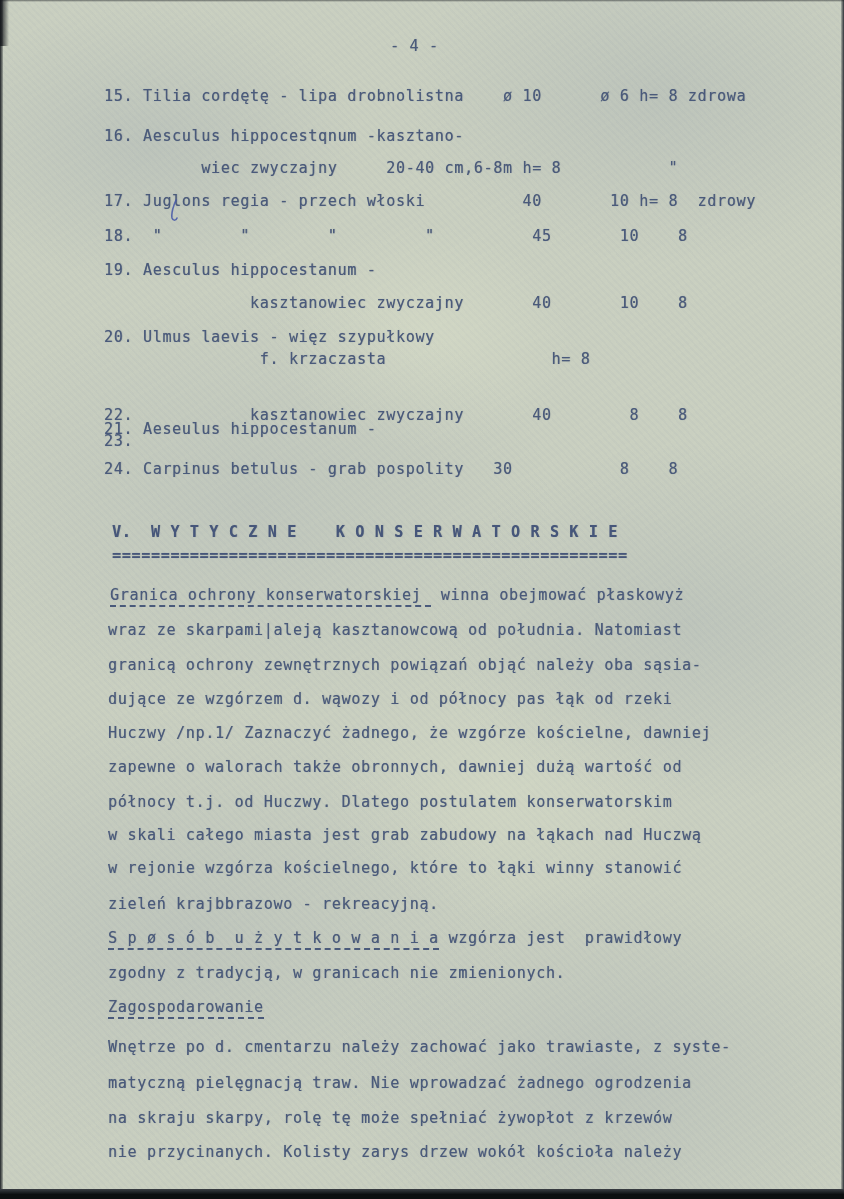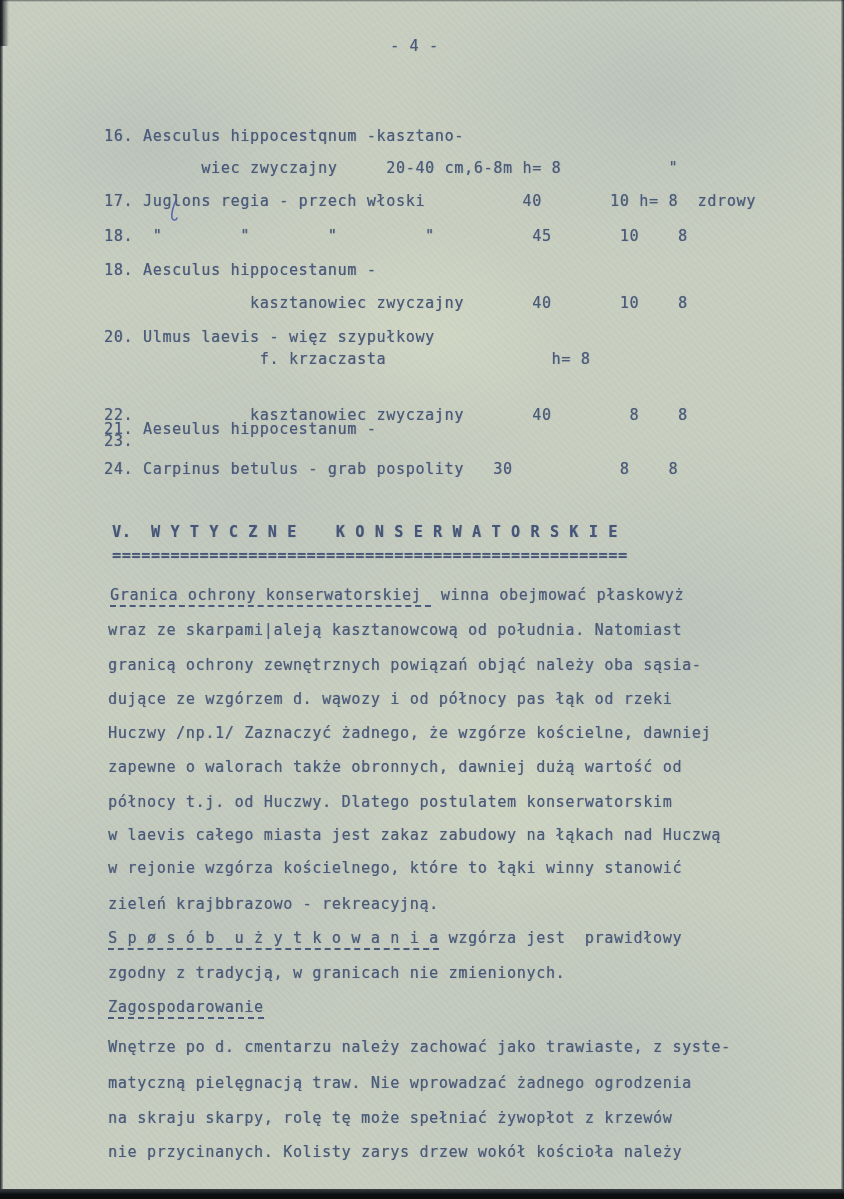--- a/index.html
+++ b/index.html
@@ -49,25 +49,26 @@
 <div class="page">
 
   <div class="edge-left"></div>
   <div class="edge-right"></div>
   <div class="edge-top"></div>
   <div class="corner-tl"></div>
   <div class="band-bottom"></div>
 
   <div class="tw" style="left:390px;top:36px;">- 4 -</div>
 
+  <div class="tw" style="left:104px;top:86px;">15. Tilia cordętę - lipa drobnolistna    ø 10      ø 6 h= 8 zdrowa</div>
   <div class="tw" style="left:104px;top:126px;">16. Aesculus hippocestqnum -kasztano-</div>
   <div class="tw" style="left:104px;top:158px;">          wiec zwyczajny     20-40 cm,6-8m h= 8           "</div>
   <div class="tw" style="left:104px;top:191px;">17. Juglons regia - przech włoski          40       10 h= 8  zdrowy</div>
   <div class="tw" style="left:104px;top:226px;">18.  "        "        "         "          45       10    8</div>
-  <div class="tw" style="left:104px;top:260px;">18. Aesculus hippocestanum -</div>
+  <div class="tw" style="left:104px;top:260px;">19. Aesculus hippocestanum -</div>
   <div class="tw" style="left:104px;top:293px;">               kasztanowiec zwyczajny       40       10    8</div>
   <div class="tw" style="left:104px;top:327px;">20. Ulmus laevis - więz szypułkowy</div>
   <div class="tw" style="left:104px;top:349px;">                f. krzaczasta                 h= 8</div>
   <div class="tw" style="left:104px;top:379px;margin-top:40px;">21. Aeseulus hippocestanum -</div>
   <div class="tw" style="left:104px;top:405px;">22.            kasztanowiec zwyczajny       40        8    8</div>
   <div class="tw" style="left:104px;top:431px;">23.</div>
   <div class="tw" style="left:104px;top:459px;">24. Carpinus betulus - grab pospolity   30           8    8</div>
 
   <svg class="ink-mark" viewBox="0 0 14 24">
     <path d="M8,1 C5,8 3,14 4,19 C5,22 8,22 9,19" fill="none" stroke="#4456a8" stroke-width="1.6" stroke-linecap="round" opacity="0.85"></path>
@@ -77,21 +78,21 @@
   <div class="tw tw-bold" style="left:112px;top:545px;">=====================================================</div>
 
   <div class="tw" style="left:110px;top:585px;"><span class="u-dash">Granica ochrony konserwatorskiej </span><span> winna obejmować płaskowyż</span></div>
 
   <div class="tw" style="left:108px;top:620px;">wraz ze skarpami|aleją kasztanowcową od południa. Natomiast</div>
   <div class="tw" style="left:108px;top:655px;">granicą ochrony zewnętrznych powiązań objąć należy oba sąsia-</div>
   <div class="tw" style="left:108px;top:689px;">dujące ze wzgórzem d. wąwozy i od północy pas łąk od rzeki</div>
   <div class="tw" style="left:108px;top:723px;">Huczwy /np.1/ Zaznaczyć żadnego, że wzgórze kościelne, dawniej</div>
   <div class="tw" style="left:108px;top:757px;">zapewne o walorach także obronnych, dawniej dużą wartość od</div>
   <div class="tw" style="left:108px;top:792px;">północy t.j. od Huczwy. Dlatego postulatem konserwatorskim</div>
-  <div class="tw" style="left:108px;top:825px;">w laevis całego miasta jest zakaz zabudowy na łąkach nad Huczwą</div>
+  <div class="tw" style="left:108px;top:825px;">w skali całego miasta jest grab zabudowy na łąkach nad Huczwą</div>
   <div class="tw" style="left:108px;top:858px;">w rejonie wzgórza kościelnego, które to łąki winny stanowić</div>
   <div class="tw" style="left:108px;top:894px;">zieleń krajbbrazowo - rekreacyjną.</div>
 
   <div class="tw" style="left:108px;top:928px;"><span class="u-dash">S p ø s ó b  u ż y t k o w a n i a</span><span> wzgórza jest  prawidłowy</span></div>
 
   <div class="tw" style="left:108px;top:963px;">zgodny z tradycją, w granicach nie zmienionych.</div>
 
   <div class="tw" style="left:108px;top:997px;"><span class="u-dash">Zagospodarowanie</span></div>
 
   <div class="tw" style="left:108px;top:1037px;">Wnętrze po d. cmentarzu należy zachować jako trawiaste, z syste-</div>

